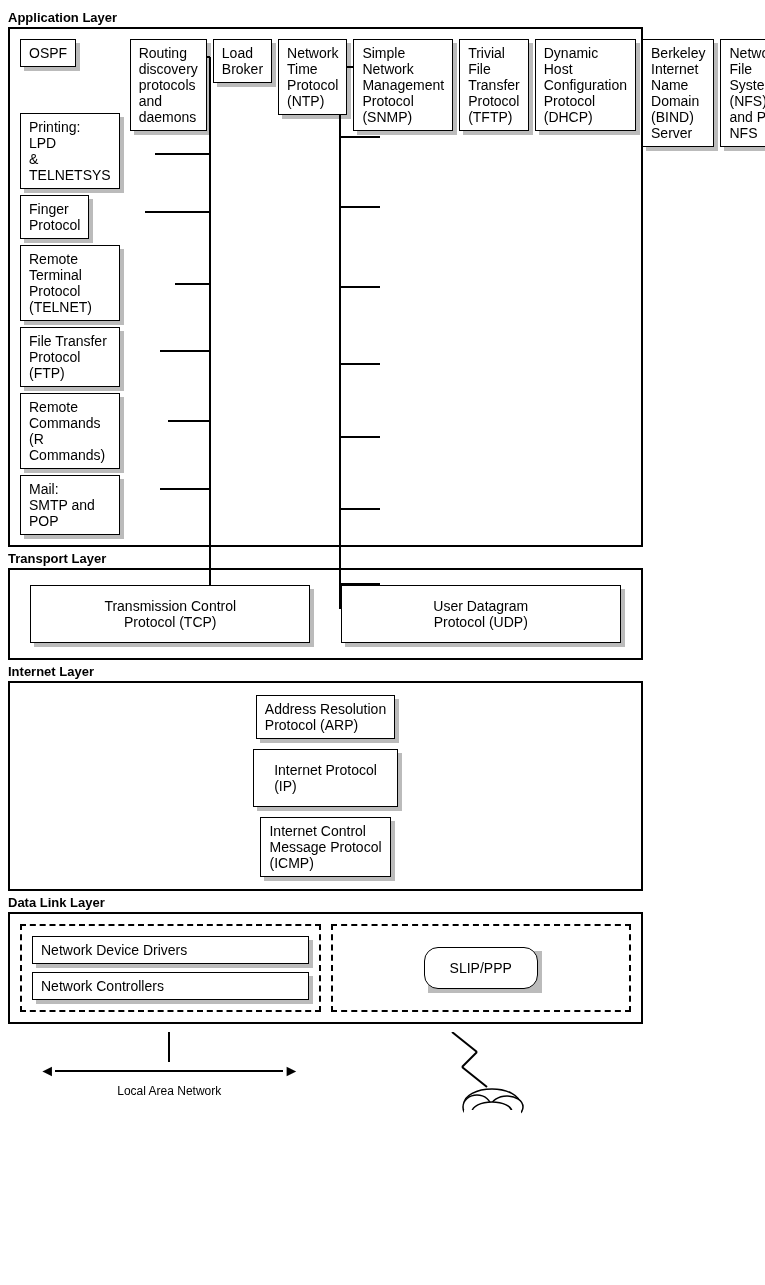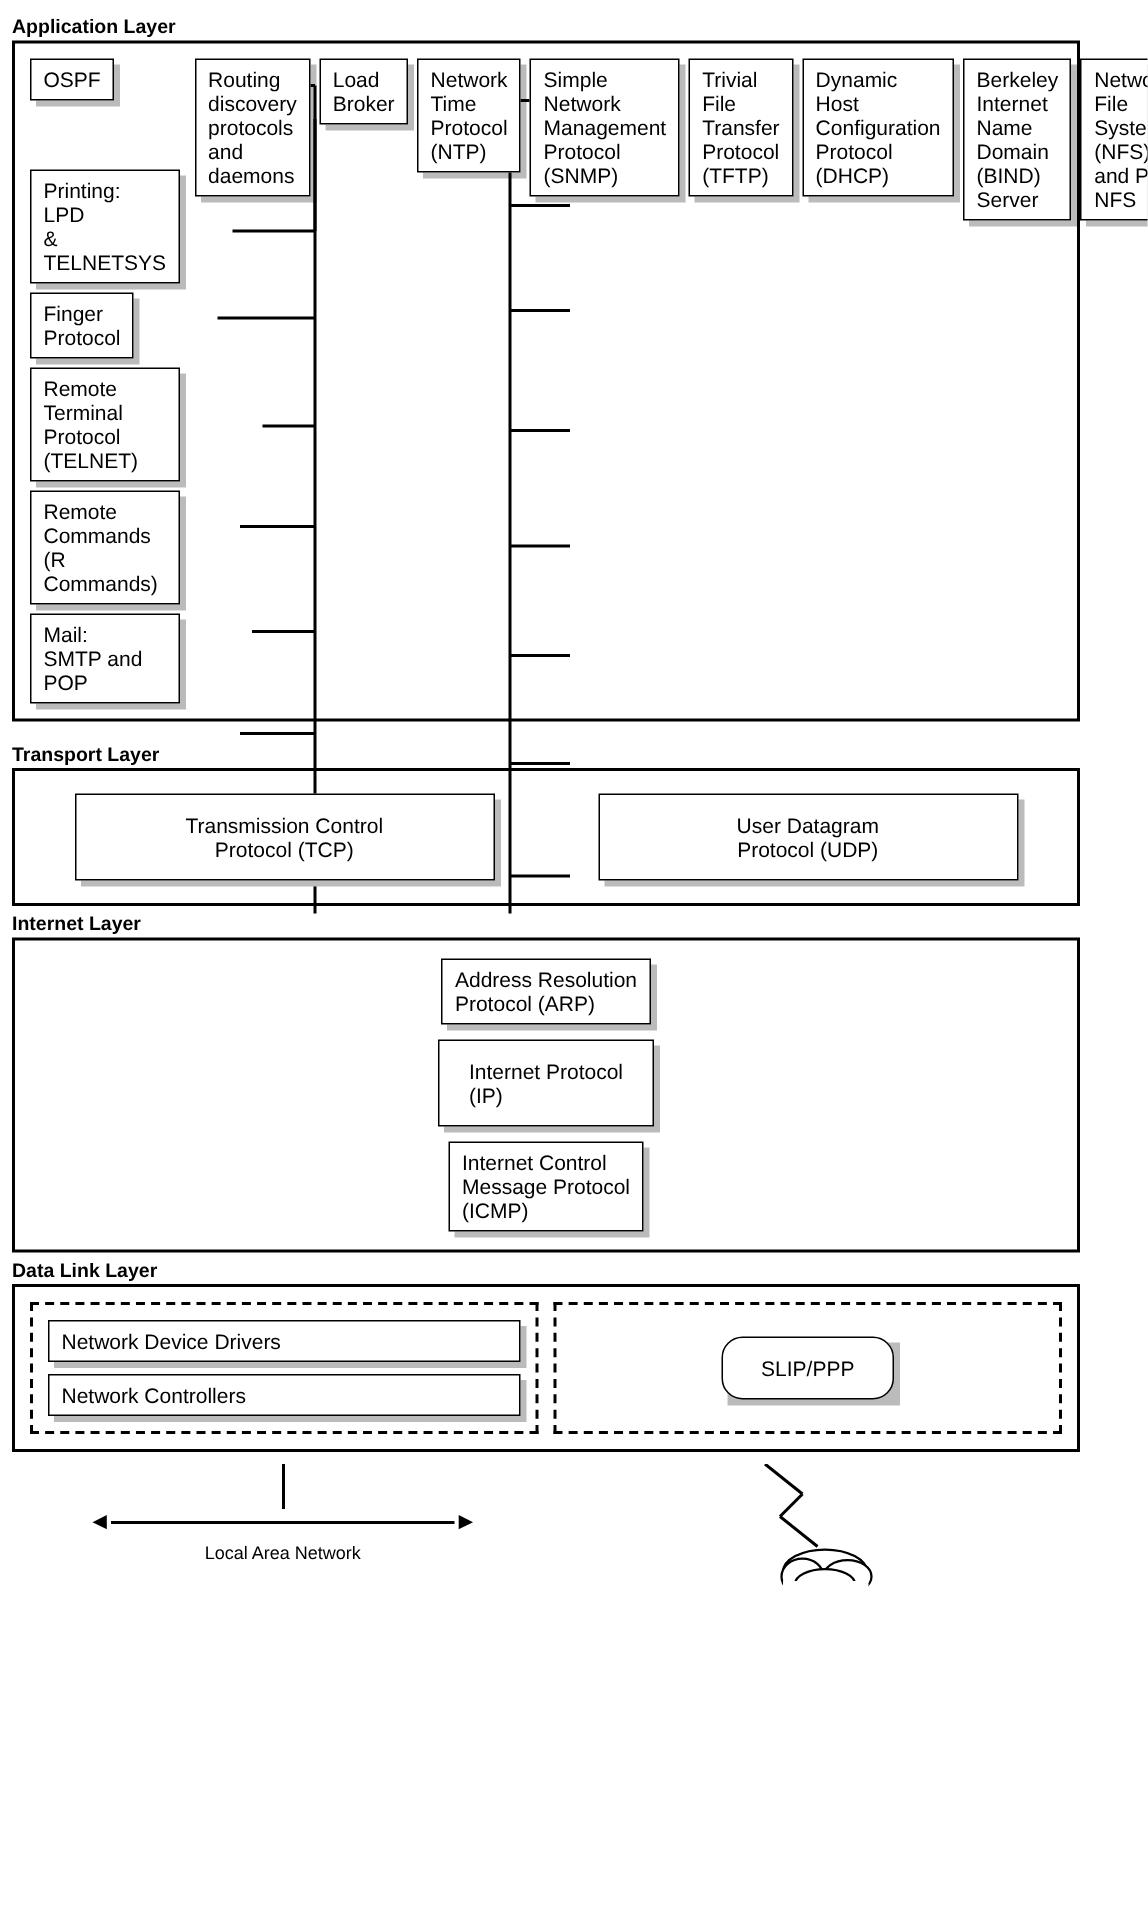--- a/index.html
+++ b/index.html
@@ -8,21 +8,21 @@
       font-size: 11px;
       background: #fff;
       width: 765px;
       min-height: 1285px;
       padding: 8px;
     }
 
     
     .full-diagram {
       position: relative;
-      width: 712px;
+      width: 635px;
     }
 
     .section-label {
       font-weight: bold;
       font-size: 13px;
       padding: 2px 0;
     }
 
     .box-with-shadow {
       position: relative;
@@ -81,20 +81,26 @@
           </div>
         </div>
 
         <div>
           <div class="box-with-shadow">
             <div class="shad"></div>
             <div class="inner">Remote<br>Terminal Protocol<br>(TELNET)</div>
           </div>
         </div>
 
+        <div>
+          <div class="box-with-shadow">
+            <div class="shad"></div>
+            <div class="inner">File Transfer<br>Protocol (FTP)</div>
+          </div>
+        </div>
 
         <div>
           <div class="box-with-shadow">
             <div class="shad"></div>
             <div class="inner">Remote<br>Commands<br>(R Commands)</div>
           </div>
         </div>
 
         <div>
           <div class="box-with-shadow">
@@ -200,21 +206,21 @@
 
       <line x1="330" y1="408" x2="370" y2="408" stroke="#000" stroke-width="2"></line>
 
       <line x1="330" y1="480" x2="370" y2="480" stroke="#000" stroke-width="2"></line>
 
       <line x1="330" y1="555" x2="370" y2="555" stroke="#000" stroke-width="2"></line>
     </svg>
 
   </div>
 
-  <div class="section-label" style="margin-top:12px;">Transport Layer</div>
+  <div class="section-label" style="margin-top:2px;">Transport Layer</div>
 
   <div style="border:2px solid #000; padding:15px 10px; display:flex; gap:10px; align-items:center; justify-content:space-around;">
 
     <div class="box-with-shadow" style="flex:1; max-width:280px;">
       <div class="shad"></div>
       <div class="inner" style="text-align:center; padding:12px;">Transmission Control<br>Protocol (TCP)</div>
     </div>
 
     <div class="box-with-shadow" style="flex:1; max-width:280px;">
       <div class="shad"></div>

